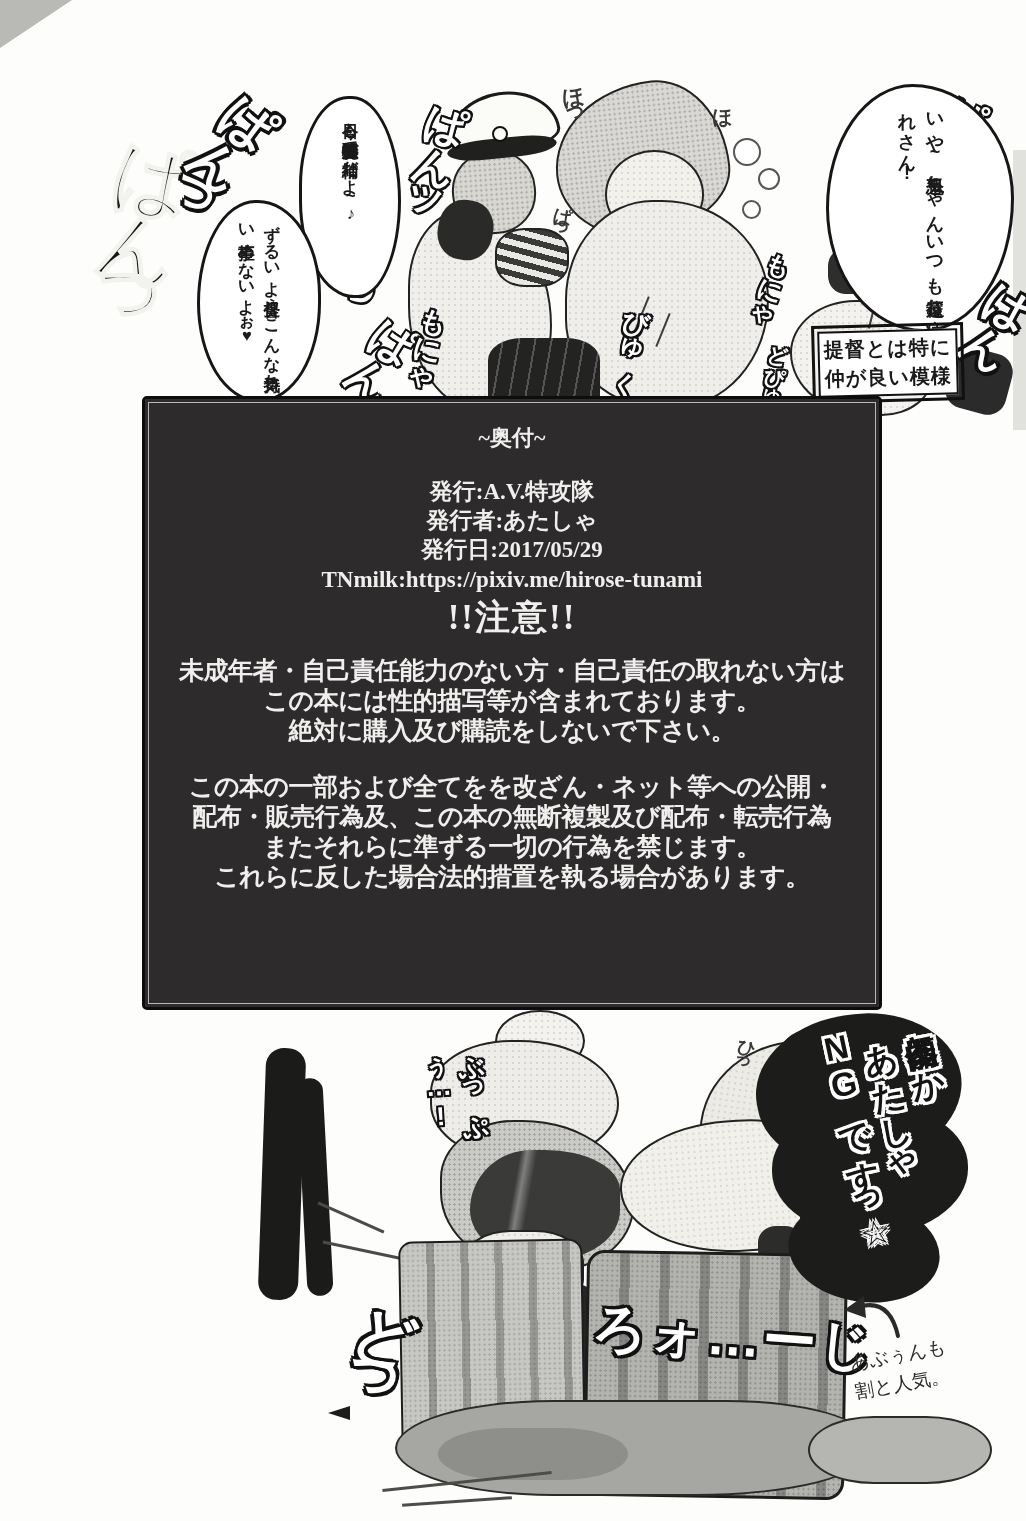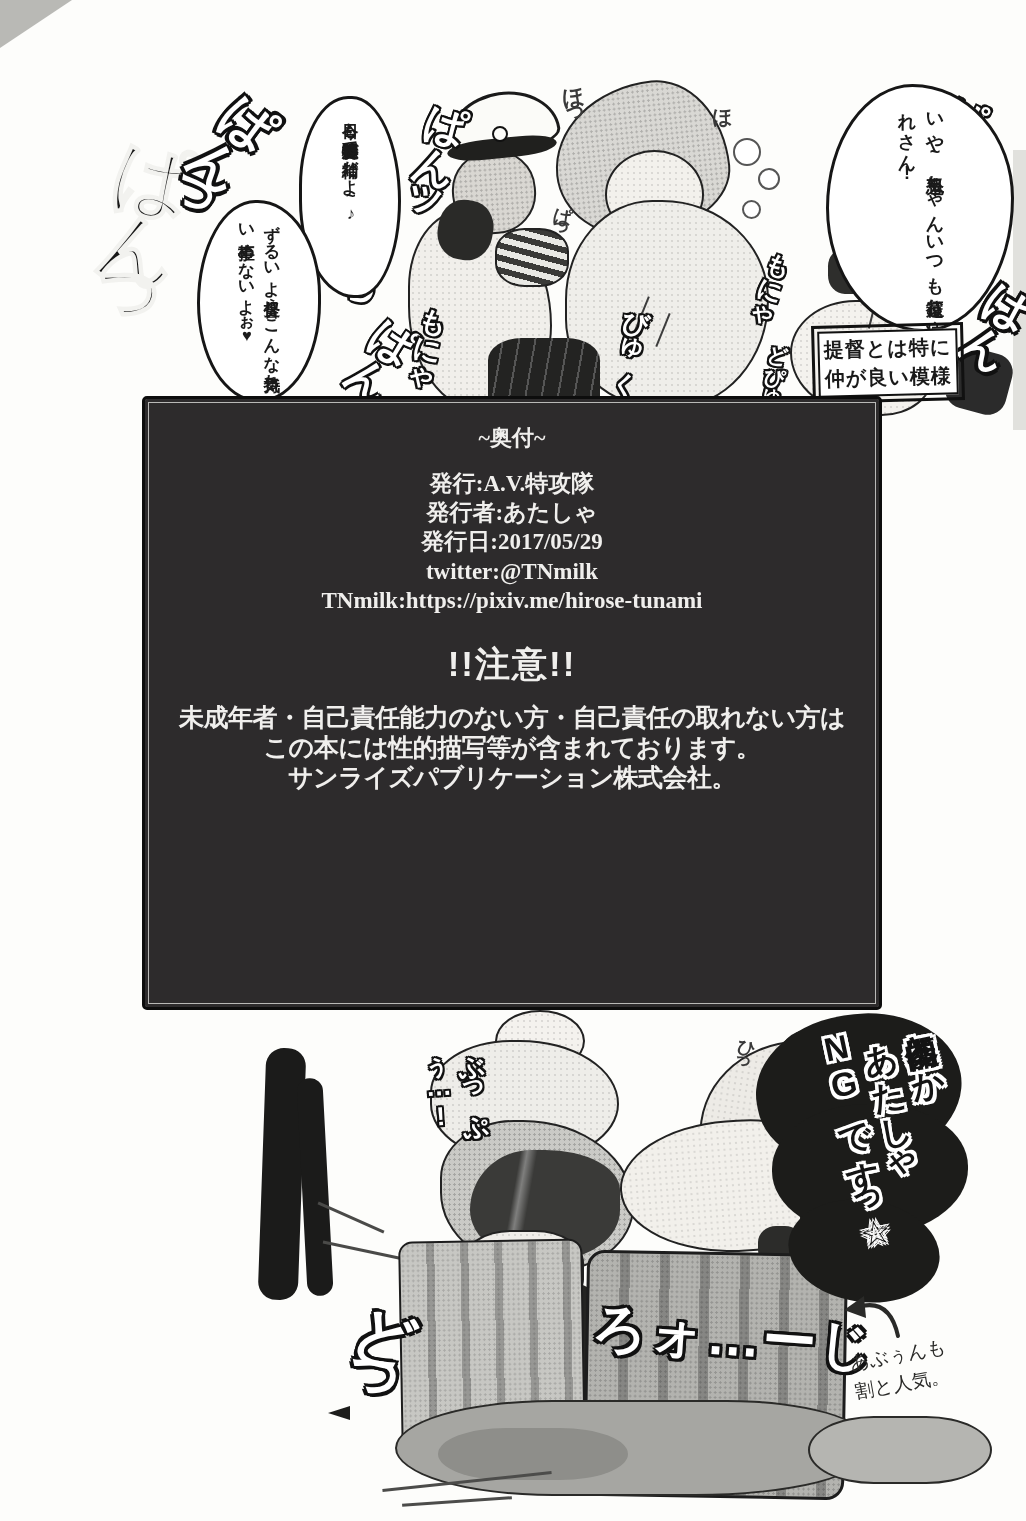--- a/index.html
+++ b/index.html
@@ -97,32 +97,37 @@
     </div>
 
     <div class="abs caption-box serif" style="left:818px;top:330px;width:136px;height:62px;transform:rotate(-1.5deg);">
       <span>提督とは特に</span>
       <span>仲が良い模様</span>
     </div>
   </div>
 
   <div class="abs colophon" style="left:142px;top:396px;width:734px;height:608px;">
     <div class="colo-title serif">~奥付~</div>
-    <div class="serif" style="margin-top:16px;">
+    <div class="serif" style="margin-top:24px;">
       <div class="colo-meta">発行:A.V.特攻隊</div>
       <div class="colo-meta">発行者:あたしゃ</div>
       <div class="colo-meta">発行日:2017/05/29</div>
-      <div class="colo-meta">twitter:@TNmilk</div>
       <div class="colo-meta">TNmilk:https://pixiv.me/hirose-tunami</div>
     </div>
-    <div class="warn-title" style="margin-top:26px;">!!注意!!</div>
+    <div class="warn-title" style="font-family:Liberation Serif, serif;">!!注意!!</div>
     <div style="margin-top:14px;">
       <div class="warn-line">未成年者・自己責任能力のない方・自己責任の取れない方は</div>
       <div class="warn-line">この本には性的描写等が含まれております。</div>
-      <div class="warn-line">サンライズパブリケーション株式会社。</div>
+      <div class="warn-line">絶対に購入及び購読をしないで下さい。</div>
+    </div>
+    <div style="margin-top:26px;">
+      <div class="warn-line">この本の一部および全てをを改ざん・ネット等への公開・</div>
+      <div class="warn-line">配布・販売行為及、この本の無断複製及び配布・転売行為</div>
+      <div class="warn-line">またそれらに準ずる一切の行為を禁じます。</div>
+      <div class="warn-line">これらに反した場合法的措置を執る場合があります。</div>
     </div>
   </div>
 
   <div class="abs" style="left:0;top:1008px;width:1026px;height:513px;">
 
     <div class="abs" style="left:262px;top:40px;width:40px;height:252px;background:#1b1b1a;border-radius:18px;transform:rotate(2deg);"></div>
     <div class="abs" style="left:302px;top:70px;width:26px;height:218px;background:#1b1b1a;border-radius:14px;transform:rotate(-3deg);"></div>
     <div class="abs" style="left:315px;top:208px;width:72px;height:3px;background:#4a4a48;transform:rotate(24deg);"></div>
     <div class="abs" style="left:322px;top:242px;width:92px;height:3px;background:#4a4a48;transform:rotate(12deg);"></div>
 

